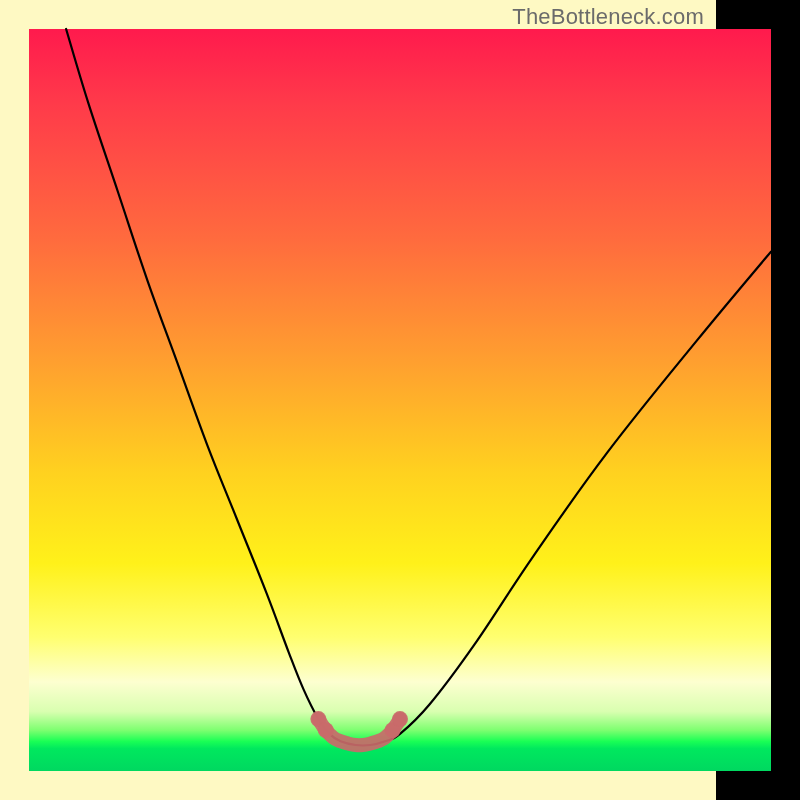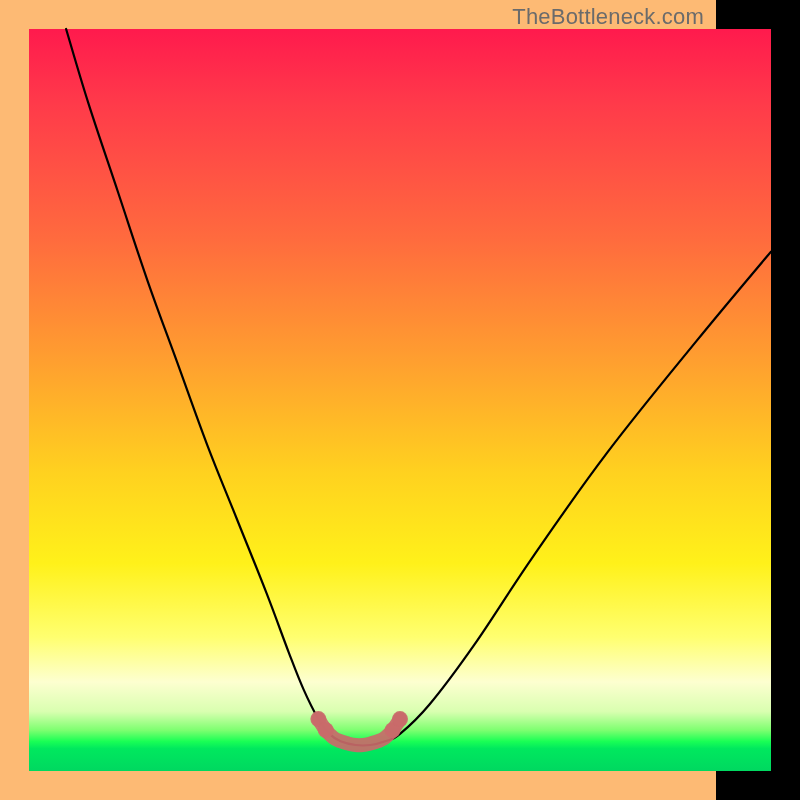--- a/index.html
+++ b/index.html
@@ -10,21 +10,21 @@
     background: #000;
     font-family: Arial, Helvetica, sans-serif;
     overflow: hidden;
   }
   .frame {
     position: absolute;
     left: 0;
     top: 0;
     width: 716px;
     height: 800px;
-    background: #fdba74;
+    background: #fef9c3;
   }
   .plot-area {
     position: absolute;
     left: 29px;
     top: 29px;
     width: 742px;
     height: 742px;
     
     background: linear-gradient(
       to bottom,

